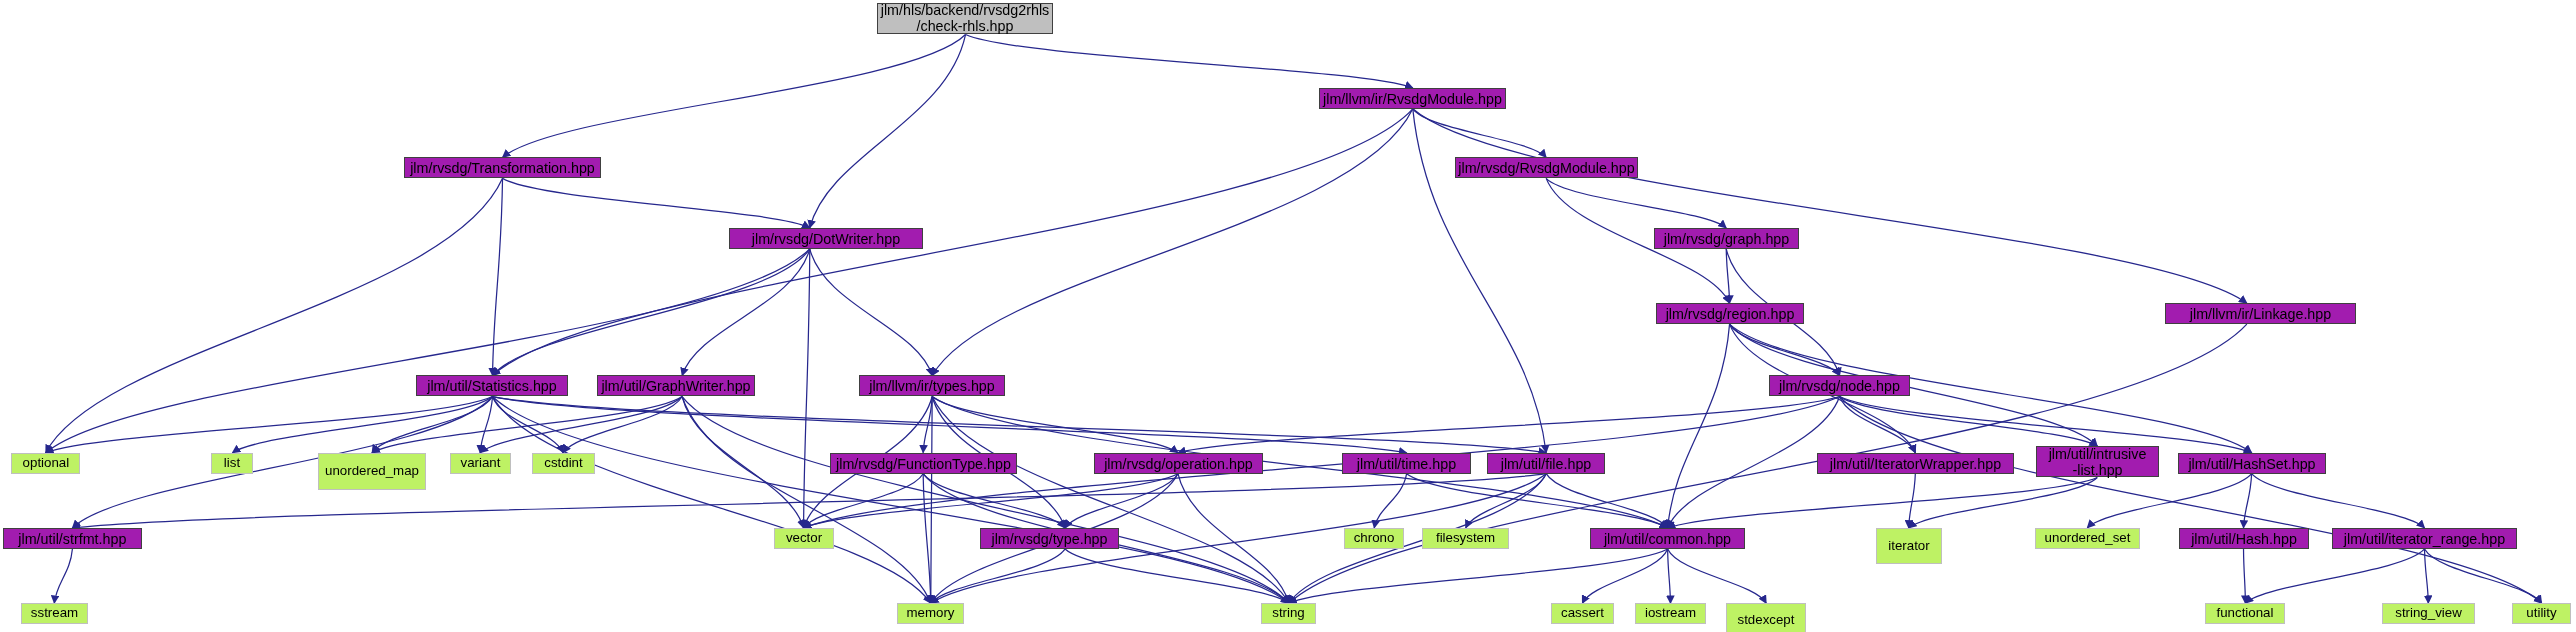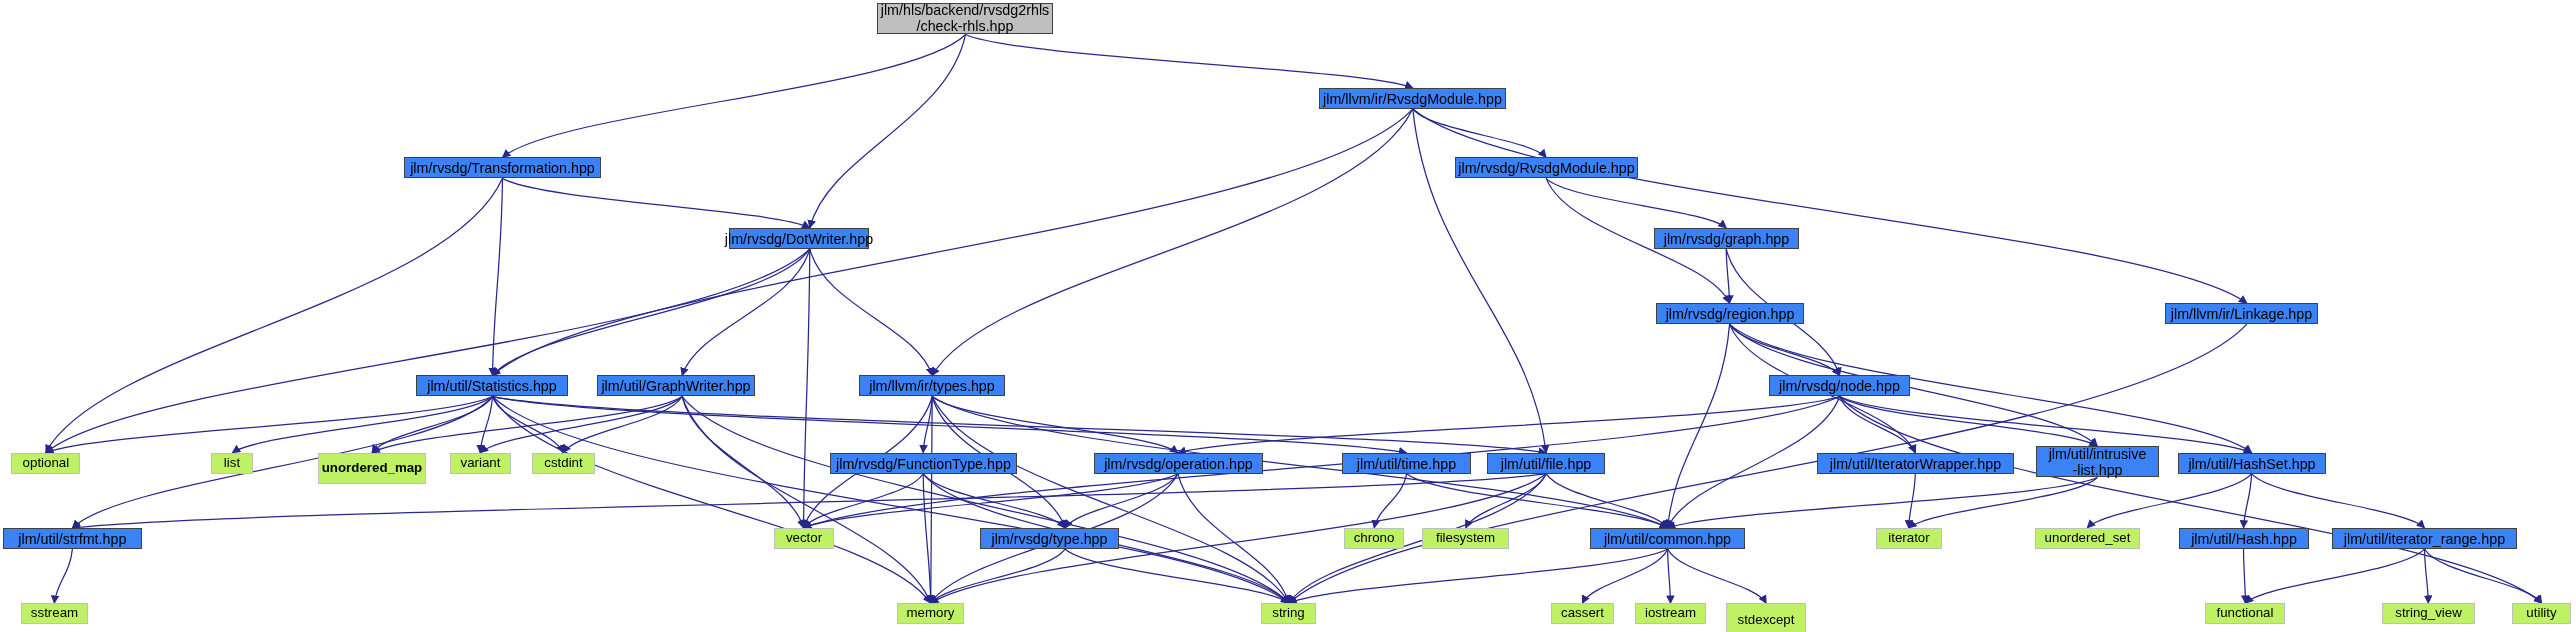--- a/index.html
+++ b/index.html
@@ -32,21 +32,21 @@
     line-height: 1.12;
     white-space: pre;
     color: #000000;
     background: #ffffff;
     border: 1px solid #808080;
     font-size: 14.3px;
     z-index: 5;
   }
   .node.hdr {
     border: 1.5px solid #404040;
-    background: #3b82f6;
+    background: #a21caf;
   }
   .node.sys {
     border: 1px solid #bfbfbf;
     background: #bef264;
     font-size: 13.3px;
   }
   .node.root {
     background: #bfbfbf;
     border: 1.5px solid #404040;
   }
@@ -151,48 +151,48 @@
         <path d="M 2545 576 C 2545.48 601.65, 2548.52 611.34, 2549 633" fill="none" stroke="#26278d" stroke-width="1.3" marker-end="url(#arrow)"></path>
         <path d="M 2545 576 C 2522.44 601.65, 2379.56 611.34, 2357 633" fill="none" stroke="#26278d" stroke-width="1.3" marker-end="url(#arrow)"></path>
       </g>
   </svg>
   <div id="node-layer">
       <div class="node root hdr" style="left: 877px; top: 2.9px; width: 176px; height: 31px;">jlm/hls/backend/rvsdg2rhls
 /check-rhls.hpp</div>
       <div class="node hdr" style="left: 1319px; top: 88px; width: 187px; height: 21px;">jlm/llvm/ir/RvsdgModule.hpp</div>
       <div class="node hdr" style="left: 404px; top: 157px; width: 197px; height: 21px;">jlm/rvsdg/Transformation.hpp</div>
       <div class="node hdr" style="left: 1455px; top: 157px; width: 183px; height: 21px;">jlm/rvsdg/RvsdgModule.hpp</div>
-      <div class="node hdr" style="left: 729px; top: 228px; width: 140px; height: 21px;">jlm/rvsdg/DotWriter.hpp</div>
+      <div class="node hdr" style="left: 729px; top: 228px; width: 194px; height: 21px;">jlm/rvsdg/DotWriter.hpp</div>
       <div class="node hdr" style="left: 1654px; top: 228px; width: 145px; height: 21px;">jlm/rvsdg/graph.hpp</div>
       <div class="node hdr" style="left: 1656px; top: 303px; width: 148px; height: 21px;">jlm/rvsdg/region.hpp</div>
-      <div class="node hdr" style="left: 2165px; top: 303px; width: 153px; height: 21px;">jlm/llvm/ir/Linkage.hpp</div>
+      <div class="node hdr" style="left: 2165px; top: 303px; width: 191px; height: 21px;">jlm/llvm/ir/Linkage.hpp</div>
       <div class="node hdr" style="left: 416px; top: 375px; width: 152px; height: 21px;">jlm/util/Statistics.hpp</div>
       <div class="node hdr" style="left: 597px; top: 375px; width: 158px; height: 21px;">jlm/util/GraphWriter.hpp</div>
       <div class="node hdr" style="left: 859px; top: 375px; width: 146px; height: 21px;">jlm/llvm/ir/types.hpp</div>
       <div class="node hdr" style="left: 1769px; top: 375px; width: 141px; height: 21px;">jlm/rvsdg/node.hpp</div>
       <div class="node sys" style="left: 11.4px; top: 453px; width: 69px; height: 21px;">optional</div>
       <div class="node sys" style="left: 211px; top: 453px; width: 42px; height: 21px;">list</div>
-      <div class="node sys" style="left: 318px; top: 453px; width: 108px; height: 31px; font-weight: bold;">unordered_map</div>
+      <div class="node sys" style="left: 318px; top: 453px; width: 108px; height: 37px;">unordered_map</div>
       <div class="node sys" style="left: 450px; top: 453px; width: 61px; height: 21px;">variant</div>
       <div class="node sys" style="left: 532px; top: 453px; width: 63px; height: 21px;">cstdint</div>
       <div class="node hdr" style="left: 830px; top: 453px; width: 187px; height: 21px;">jlm/rvsdg/FunctionType.hpp</div>
       <div class="node hdr" style="left: 1094px; top: 453px; width: 169px; height: 21px;">jlm/rvsdg/operation.hpp</div>
       <div class="node hdr" style="left: 1342px; top: 453px; width: 129px; height: 21px;">jlm/util/time.hpp</div>
       <div class="node hdr" style="left: 1487px; top: 453px; width: 118px; height: 21px;">jlm/util/file.hpp</div>
       <div class="node hdr" style="left: 1817px; top: 453px; width: 197px; height: 21px;">jlm/util/IteratorWrapper.hpp</div>
       <div class="node hdr" style="left: 2036px; top: 446px; width: 123px; height: 31px;">jlm/util/intrusive
 -list.hpp</div>
       <div class="node hdr" style="left: 2178px; top: 453px; width: 148px; height: 21px;">jlm/util/HashSet.hpp</div>
       <div class="node hdr" style="left: 2.9px; top: 528px; width: 139px; height: 21px;">jlm/util/strfmt.hpp</div>
       <div class="node sys" style="left: 774px; top: 528px; width: 60px; height: 21px;">vector</div>
       <div class="node hdr" style="left: 980px; top: 528px; width: 139px; height: 21px;">jlm/rvsdg/type.hpp</div>
       <div class="node sys" style="left: 1344px; top: 528px; width: 60px; height: 21px;">chrono</div>
       <div class="node sys" style="left: 1422px; top: 528px; width: 87px; height: 21px;">filesystem</div>
       <div class="node hdr" style="left: 1590px; top: 528px; width: 155px; height: 21px;">jlm/util/common.hpp</div>
-      <div class="node sys" style="left: 1876px; top: 528px; width: 66px; height: 21px;">iterator</div>
+      <div class="node sys" style="left: 1876px; top: 528px; width: 66px; height: 36px;">iterator</div>
       <div class="node sys" style="left: 2035px; top: 528px; width: 105px; height: 21px;">unordered_set</div>
       <div class="node hdr" style="left: 2179px; top: 528px; width: 130px; height: 21px;">jlm/util/Hash.hpp</div>
       <div class="node hdr" style="left: 2332px; top: 528px; width: 185px; height: 21px;">jlm/util/iterator_range.hpp</div>
       <div class="node sys" style="left: 21px; top: 603px; width: 67px; height: 21px;">sstream</div>
       <div class="node sys" style="left: 897px; top: 603px; width: 67px; height: 21px;">memory</div>
       <div class="node sys" style="left: 1261px; top: 603px; width: 55px; height: 21px;">string</div>
       <div class="node sys" style="left: 1551px; top: 603px; width: 63px; height: 21px;">cassert</div>
       <div class="node sys" style="left: 1635px; top: 603px; width: 71px; height: 21px;">iostream</div>
       <div class="node sys" style="left: 1726px; top: 603px; width: 80px; height: 35px;">stdexcept</div>
       <div class="node sys" style="left: 2205px; top: 603px; width: 80px; height: 21px;">functional</div>

